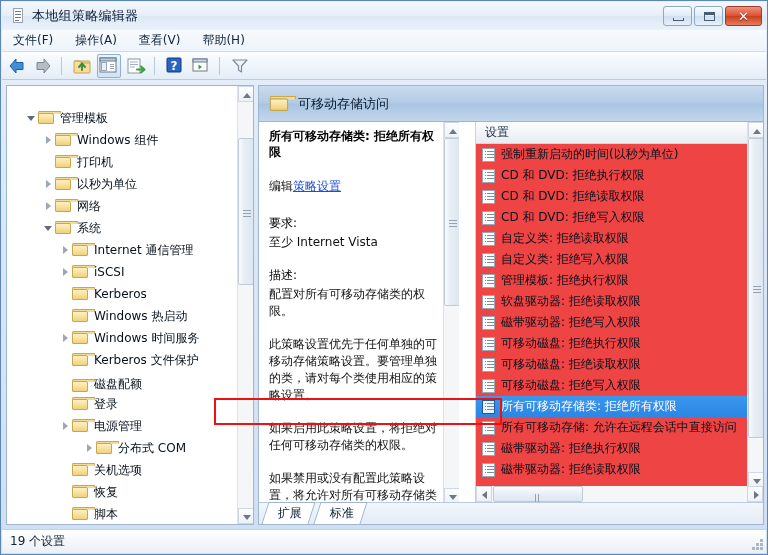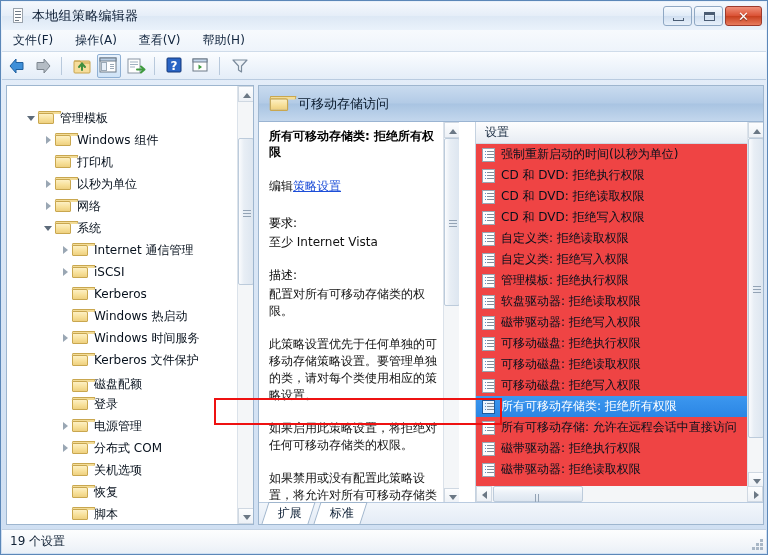--- a/index.html
+++ b/index.html
@@ -442,21 +442,21 @@
             <div class="tlabel">登录</div>
           </div>
           <div class="tnode" style="padding-left: 52px;">
             <div class="expander closed"></div>
             <div class="folder">
               <div class="tab"></div>
               <div class="body"></div>
             </div>
             <div class="tlabel">电源管理</div>
           </div>
-          <div class="tnode" style="padding-left: 52px;">
+          <div class="tnode" style="padding-left: 76px;">
             <div class="expander closed"></div>
             <div class="folder">
               <div class="tab"></div>
               <div class="body"></div>
             </div>
             <div class="tlabel">分布式 COM</div>
           </div>
           <div class="tnode" style="padding-left: 52px;">
             <div class="expander "></div>
             <div class="folder">

